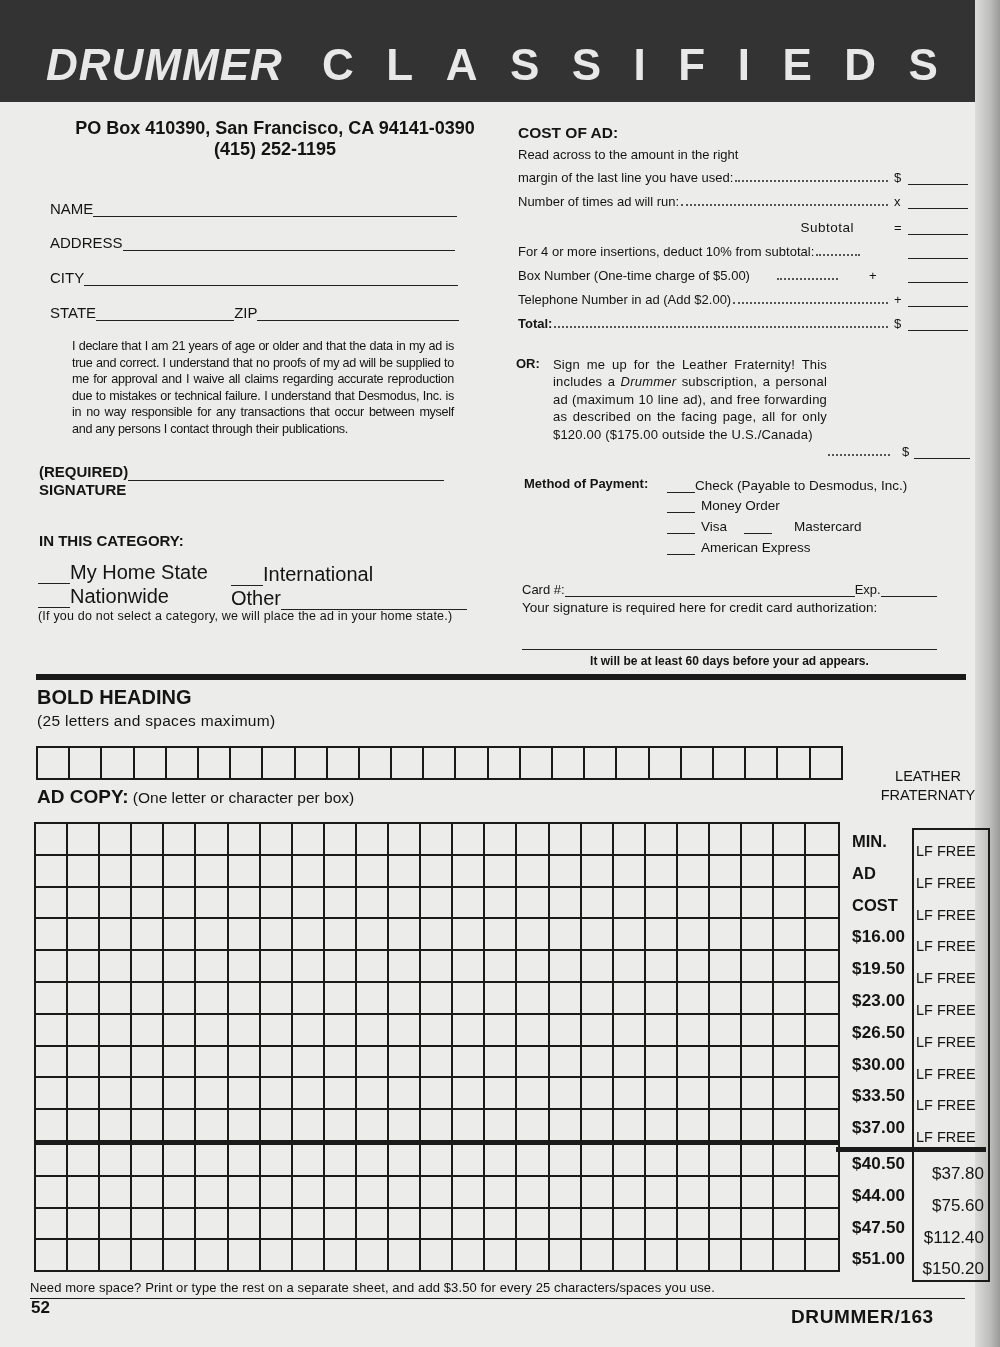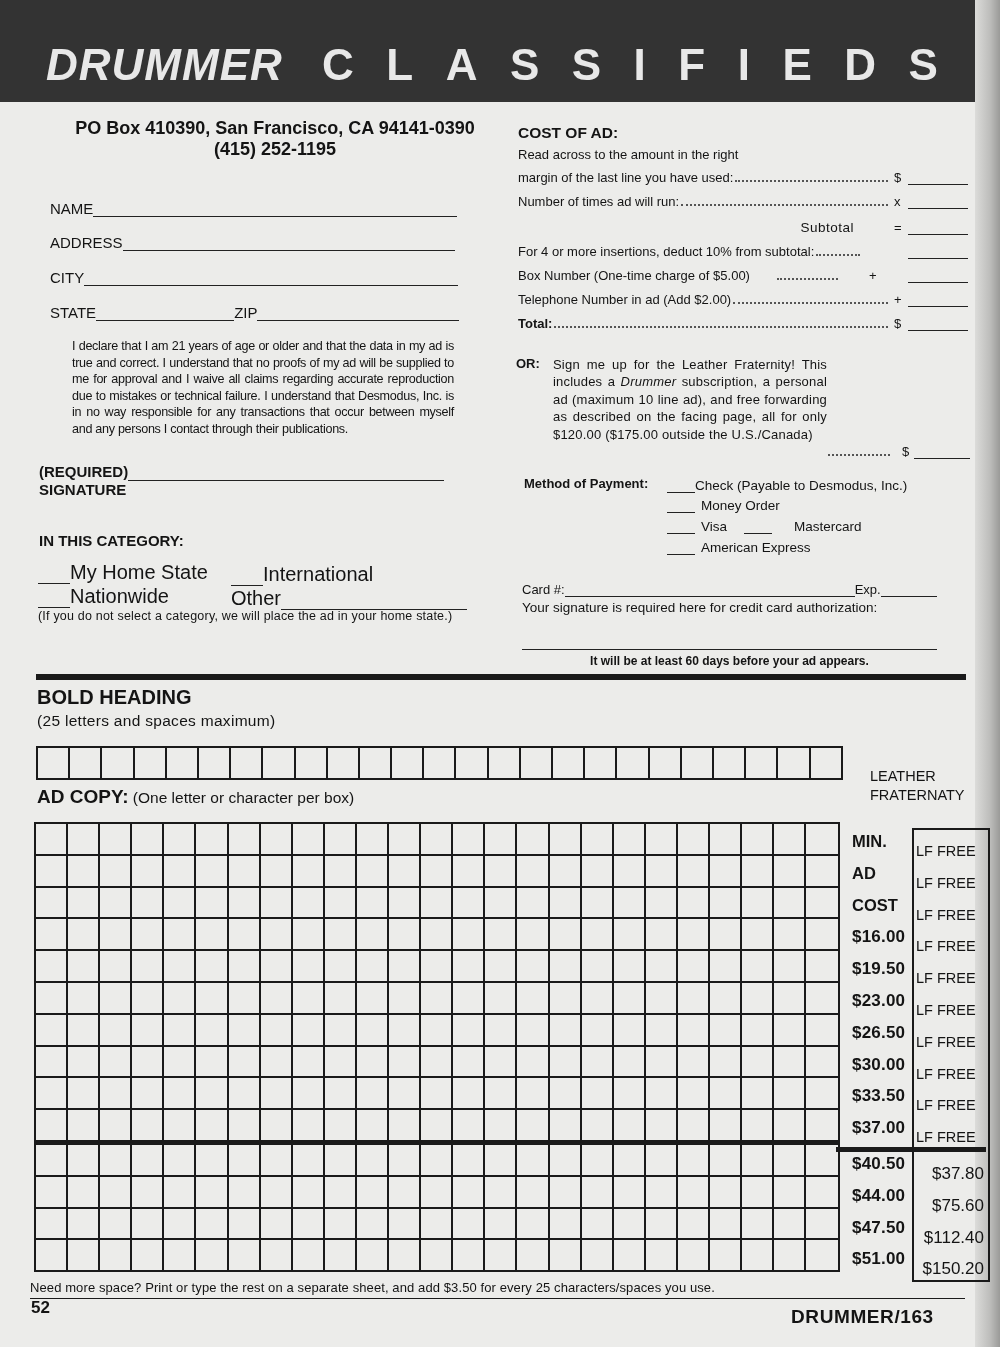--- a/index.html
+++ b/index.html
@@ -80,21 +80,21 @@
   .thick-divider { position: absolute; left: 36px; top: 674px; width: 930px; height: 6px; background: #1a1a1a; }
 
   .bold-heading { position: absolute; left: 37px; top: 686px; font-weight: bold; font-size: 20px; }
   .bold-sub { position: absolute; left: 37px; top: 712px; font-size: 15.5px; letter-spacing: 0.3px; }
   .heading-boxes { position: absolute; left: 36px; top: 746px; display: flex; border: 2px solid #1a1a1a; }
   .heading-boxes .hb { width: 30.2px; height: 30px; border-right: 2px solid #1a1a1a; }
   .heading-boxes .hb:last-child { border-right: none; }
   .adcopy-title { position: absolute; left: 37px; top: 786px; font-size: 15.5px; }
   .adcopy-title b { font-size: 19px; }
 
-  .lf-title { position: absolute; left: 870px; top: 767px; width: 116px; text-align: left; font-size: 14.5px; line-height: 19px; }
+  .lf-title { position: absolute; left: 870px; top: 767px; width: 116px; text-align: center; font-size: 14.5px; line-height: 19px; }
 
   .grid {
     position: absolute; left: 34px; top: 822px;
     display: grid; grid-template-columns: repeat(25, 32.1px);
     border: 2px solid #1a1a1a;
   }
   .grid .cell { height: 29.8px; border-right: 2px solid #1a1a1a; border-bottom: 2px solid #1a1a1a; box-sizing: content-box; }
   .grid .cell.lastcol { border-right: none; }
   .grid .cell.lastrow { border-bottom: none; }
   .grid .cell.thickbottom { border-bottom: 5px solid #1a1a1a; }

